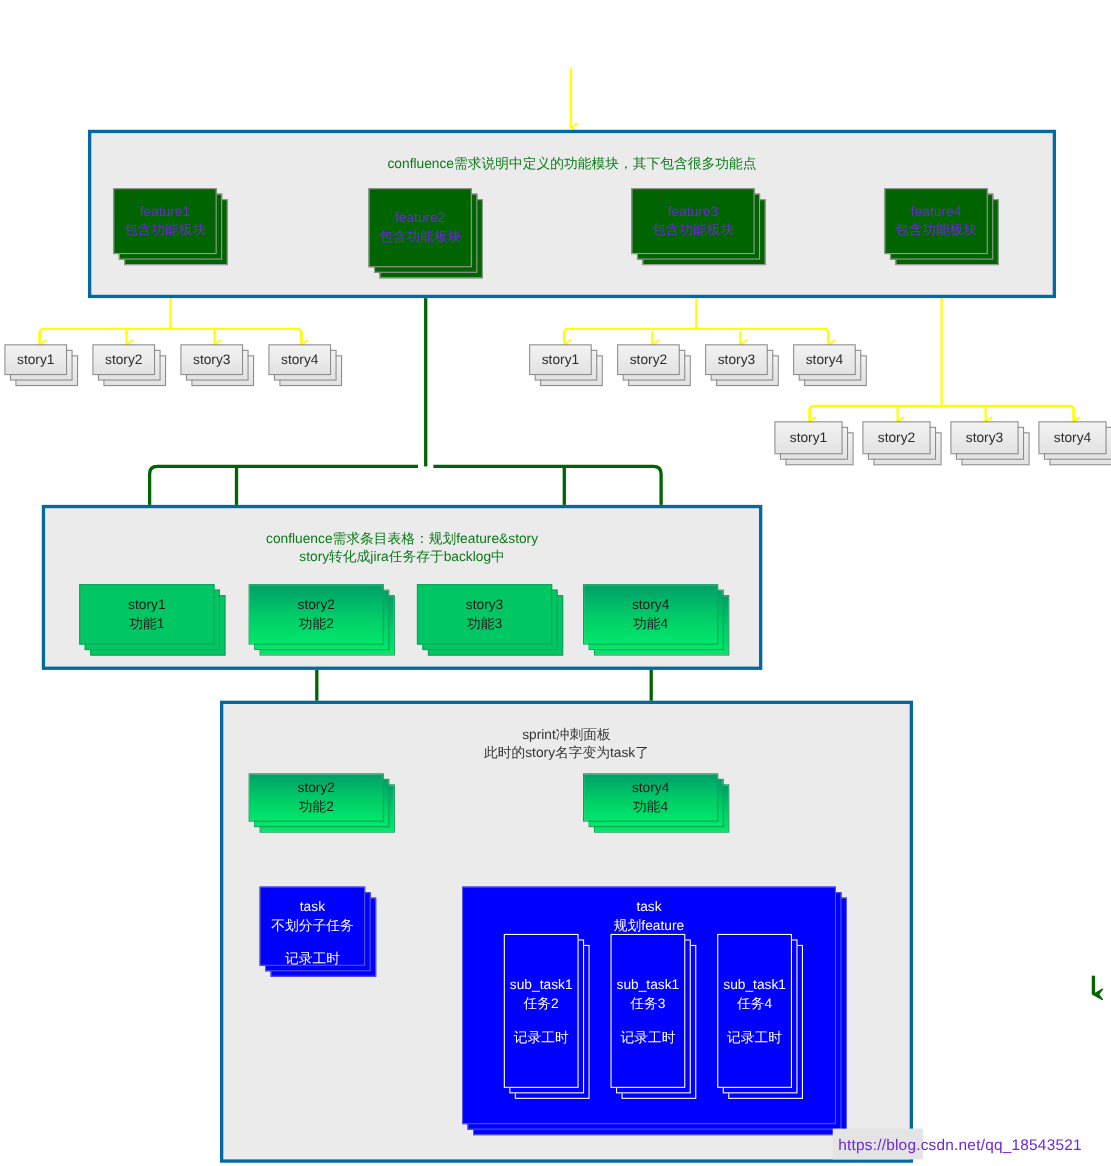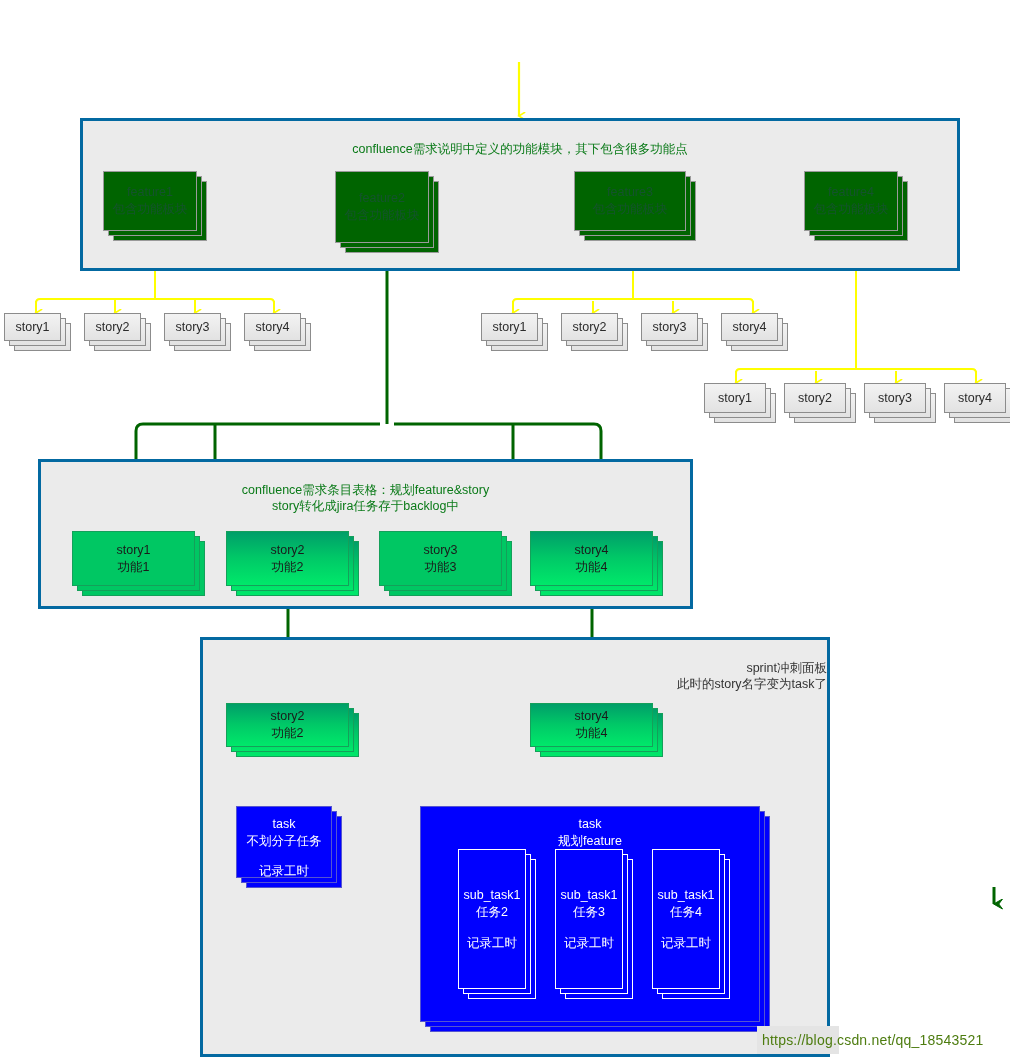--- a/index.html
+++ b/index.html
@@ -62,21 +62,21 @@
     flex-direction:column;
     align-items:center;
     justify-content:center;
     text-align:center;
     white-space:pre-line;
     line-height:17px;
   }
 
   
   .feature .lay{background:#006400;border:1px solid #9a9a9a;}
-  .feature .face{color:#14532d;font-size:12.5px;}
+  .feature .face{color:#6d28d9;font-size:12.5px;}
 
   
   .storyg .lay{
     background:linear-gradient(180deg,#f3f3f3 0%,#e2e2e2 100%);
     border:1px solid #8c8c8c;
   }
   .storyg .face{color:#2b2b2b;font-size:12.5px;}
 
   
   .storyf .lay{background:#00c763;border:1px solid #14a05a;}
@@ -110,21 +110,21 @@
     white-space:pre-line;
     color:#ffffff;
     font-size:12.5px;
     line-height:17px;
     background:#ff3300;
     clip-path:polygon(17% 0%, 83% 0%, 100% 50%, 83% 100%, 17% 100%, 0% 50%);
   }
 
   .watermark{
     position:absolute;
-    color:#4d7c0f;
+    color:#6d28d9;
     font-size:14px;
     letter-spacing:.2px;
     white-space:nowrap;
   }
   .wm-box{
     position:absolute;
     background:#e4e4e4;
   }
 </style>
 </head>
@@ -361,21 +361,21 @@
     <div class="lay l3"></div>
       <div class="lay l2"></div>
       <div class="lay l1"></div>
     <div class="face">
       <span>story4</span>
       <span>功能4</span>
     </div>
   </div>
 
   <div class="panel" style="left:200px;top:637px;width:630px;height:420px;">
-    <div class="panel-title t-dark" style="top:20px;text-align:right;">sprint冲刺面板
+    <div class="panel-title t-dark" style="top:20px;">sprint冲刺面板
 此时的story名字变为task了</div>
   </div>
 
   <div class="card storyd" style="left:226px;top:703px;width:123px;height:44px;">
     <div class="lay l3"></div>
       <div class="lay l2"></div>
       <div class="lay l1"></div>
     <div class="face">
       <span>story2</span>
       <span>功能2</span>

